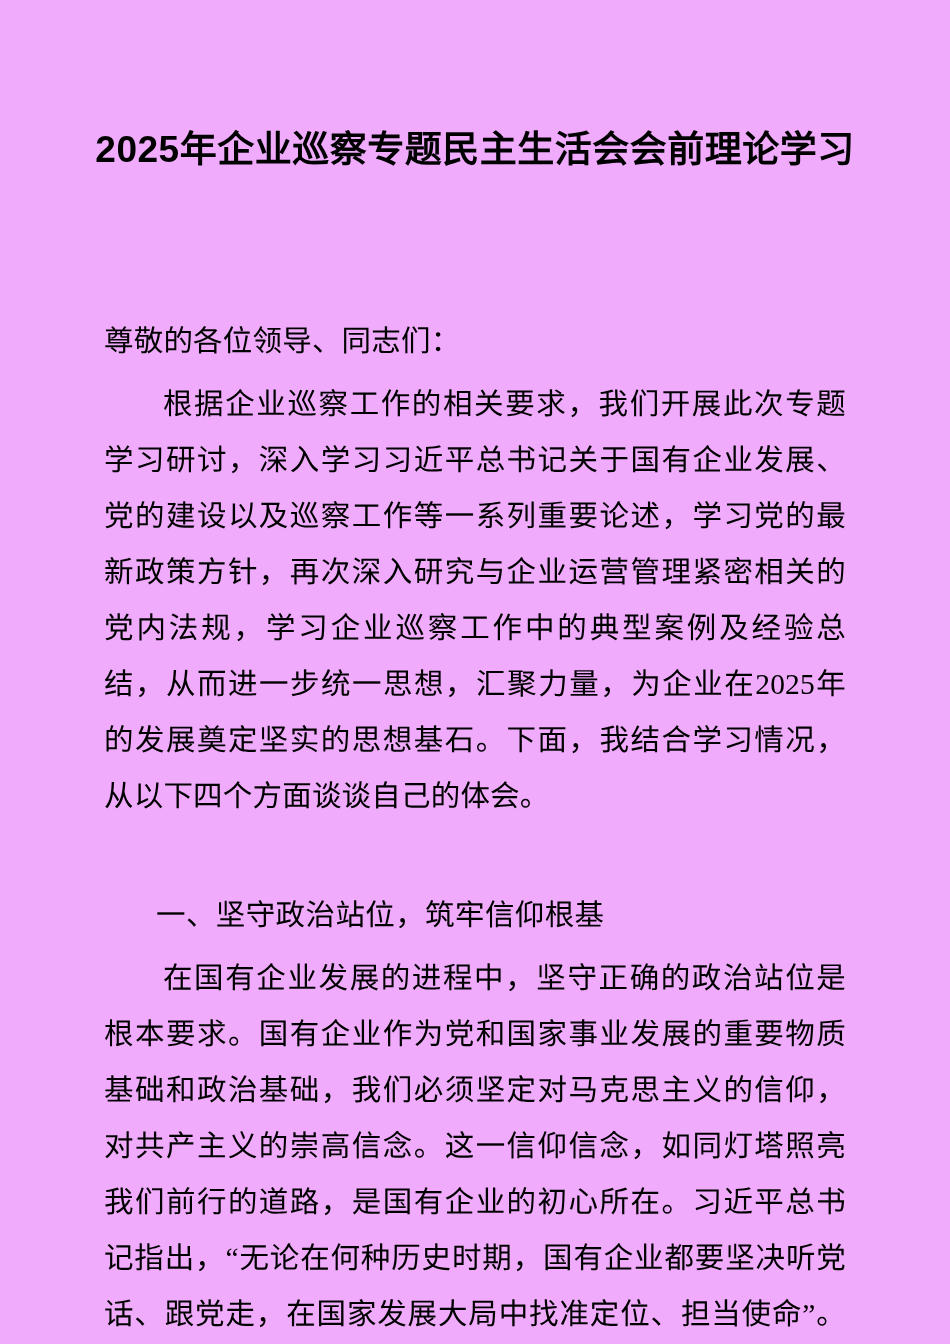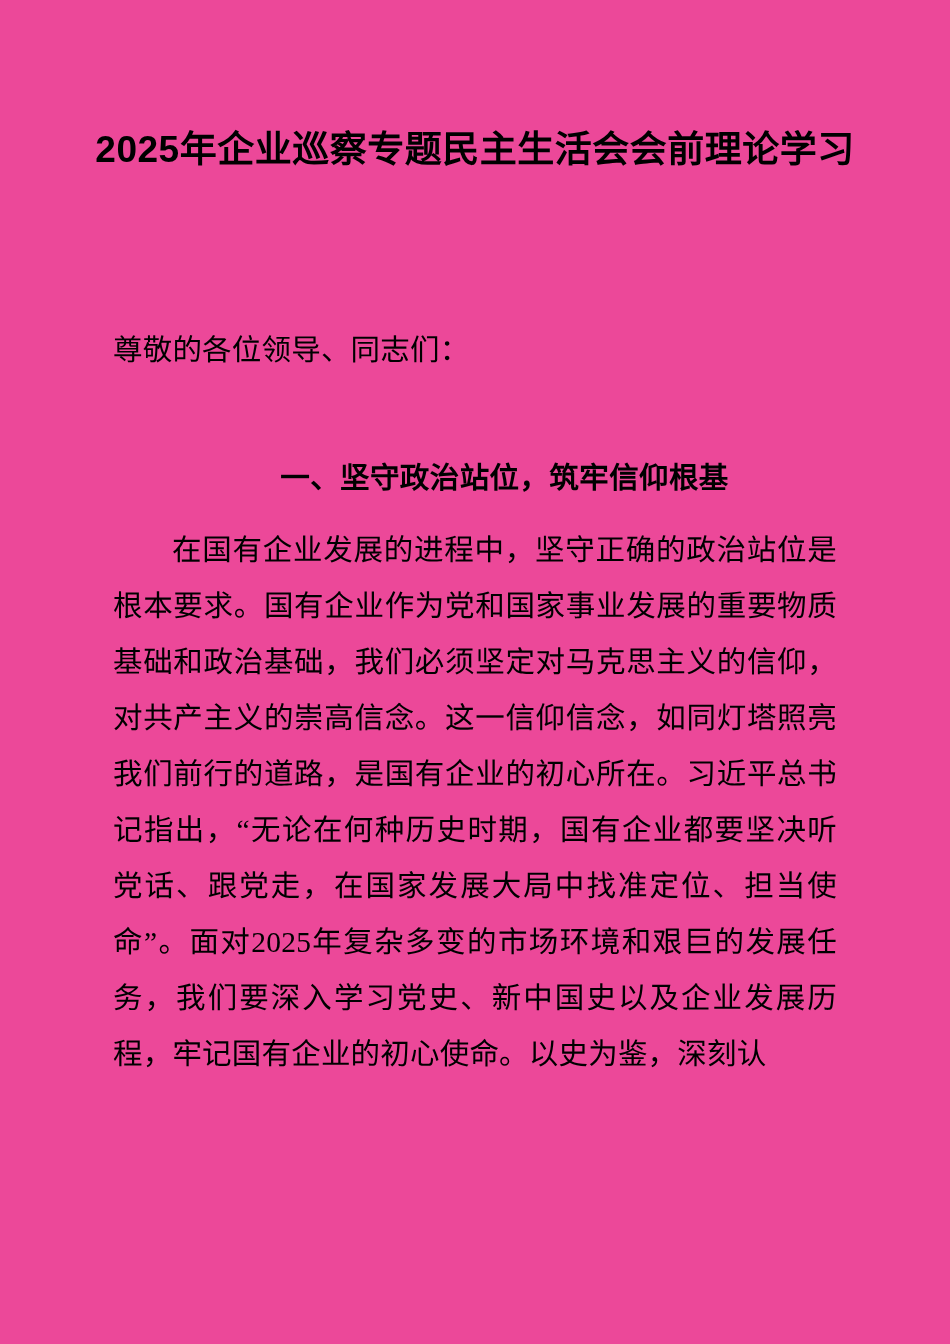--- a/index.html
+++ b/index.html
@@ -13,21 +13,21 @@
     font-family: "Liberation Serif", "DejaVu Serif", serif;
     color: #000000;
     -webkit-font-smoothing: antialiased;
   }
 
   #page {
     position: relative;
     width: 950px;
     height: 1344px;
     margin: 0 auto;
-    background: #ec4899;
+    background: #f0abfc;
     overflow: hidden;
     box-sizing: border-box;
   }
 
   
   .doc-title {
     position: absolute;
     left: 0;
     top: 112px;
     width: 950px;
@@ -48,21 +48,21 @@
 
   
   .body-area {
     position: absolute;
     left: 97px;
     top: 306px;
     width: 756px;
   }
 
   .para {
-    margin: 16px;
+    margin: 7px;
     font-family: "Liberation Serif", "DejaVu Serif", serif;
     font-size: 29.5px;
     line-height: 56px;
     color: #000000;
     text-align: justify;
     text-justify: inter-character;
     text-align-last: left;
     letter-spacing: 0.2px;
     word-break: break-all;
   }
@@ -71,46 +71,46 @@
     text-indent: 2em;
   }
 
   .para.salutation {
     text-indent: 0;
   }
 
   .section-heading {
     margin: 0;
     font-family: "Liberation Serif", "DejaVu Serif", serif;
-    font-weight: 700;
+    font-weight: 400;
     font-size: 29.5px;
     line-height: 56px;
     text-indent: 2em;
     letter-spacing: 0.4px;
     color: #000000;
-    text-align: center;
   }
 
   .spacer-line {
     height: 56px;
   }
 </style>
 </head>
 <body>
 
 <div id="page">
 
   <div class="doc-title">
     <span class="tline">2025年企业巡察专题民主生活会会前理论学习</span>
   </div>
 
   <div class="body-area">
 
     <p class="para salutation">尊敬的各位领导、同志们：</p>
 
+    <p class="para indent">根据企业巡察工作的相关要求，我们开展此次专题学习研讨，深入学习习近平总书记关于国有企业发展、党的建设以及巡察工作等一系列重要论述，学习党的最新政策方针，再次深入研究与企业运营管理紧密相关的党内法规，学习企业巡察工作中的典型案例及经验总结，从而进一步统一思想，汇聚力量，为企业在2025年的发展奠定坚实的思想基石。下面，我结合学习情况，从以下四个方面谈谈自己的体会。</p>
 
     <div class="spacer-line"></div>
 
     <h2 class="section-heading">一、坚守政治站位，筑牢信仰根基</h2>
 
     <p class="para indent">在国有企业发展的进程中，坚守正确的政治站位是根本要求。国有企业作为党和国家事业发展的重要物质基础和政治基础，我们必须坚定对马克思主义的信仰，对共产主义的崇高信念。这一信仰信念，如同灯塔照亮我们前行的道路，是国有企业的初心所在。习近平总书记指出，“无论在何种历史时期，国有企业都要坚决听党话、跟党走，在国家发展大局中找准定位、担当使命”。面对2025年复杂多变的市场环境和艰巨的发展任务，我们要深入学习党史、新中国史以及企业发展历程，牢记国有企业的初心使命。以史为鉴，深刻认</p>
 
   </div>
 
 </div>

